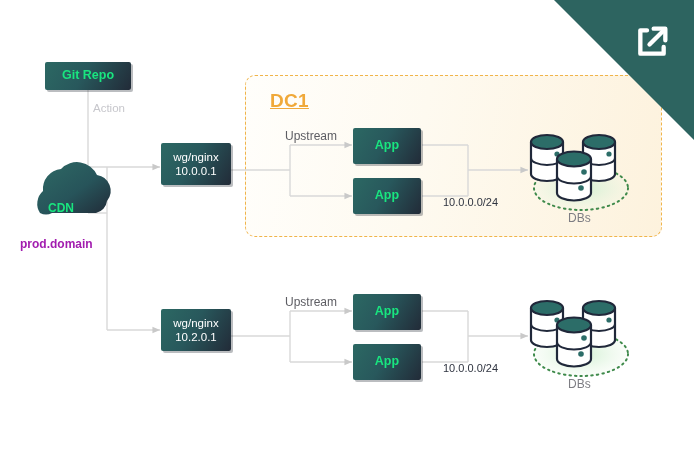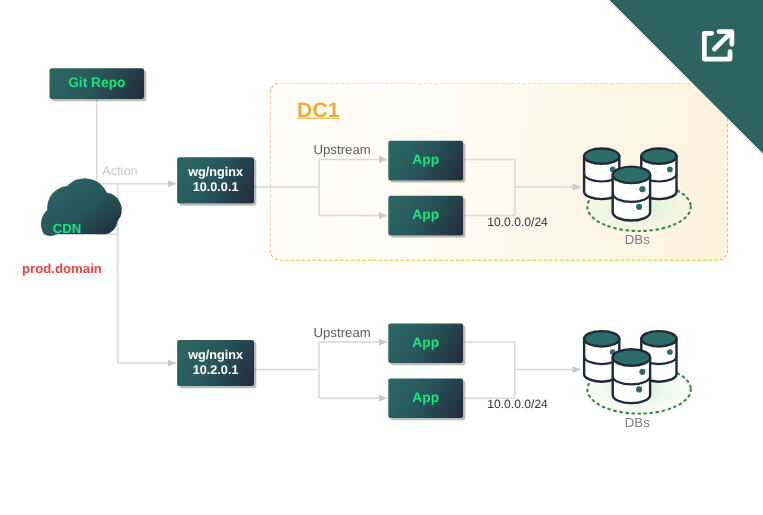--- a/index.html
+++ b/index.html
@@ -70,44 +70,43 @@
     z-index: 20;
     line-height: 1.25;
   }
   .lbl-green {
     color: #19e57f;
     font-weight: bold;
     font-size: 12.5px;
   }
   .lbl-white {
     color: #ffffff;
-    font-weight: bold;
+    font-weight: normal;
     font-size: 11.5px;
   }
 
   
   .text-label {
     position: absolute;
     font-size: 12px;
     color: #7d7d83;
     z-index: 22;
     white-space: nowrap;
   }
   .text-label.dark {
     color: #2f3440;
     font-weight: normal;
     font-size: 11px;
   }
   .text-label.faint {
     color: #c7c7cc;
     font-size: 11.5px;
-    margin-top: 48px;
   }
   .text-label.domain {
-    color: #ef4444;
+    color: #a21caf;
     font-weight: bold;
     font-size: 12px;
   }
 
   
   .layer {
     position: absolute;
     left: 0;
     top: 0;
     width: 694px;

